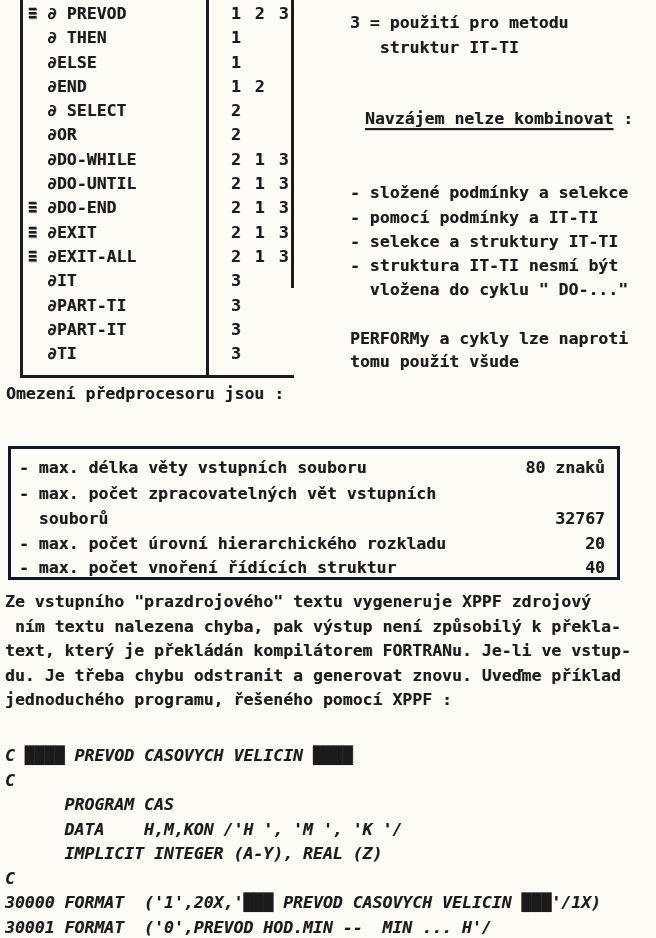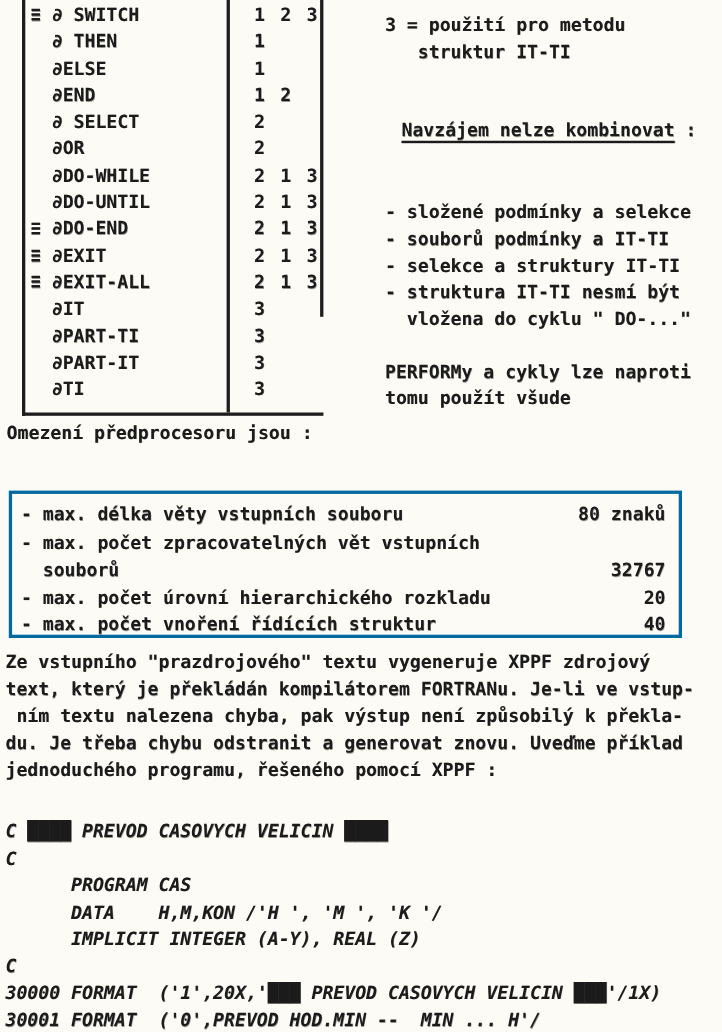--- a/index.html
+++ b/index.html
@@ -30,40 +30,40 @@
   .kkw{position:absolute;left:24px;}
   .kme{position:absolute;left:208px;letter-spacing:2px;}
   
   .notes{position:absolute;left:350px;top:0;width:306px;}
   .nline{position:absolute;left:0;}
   .underl{text-decoration:underline;text-decoration-thickness:2px;text-underline-offset:4px;margin-left:15px;}
   
   .intro{position:absolute;left:6px;top:384px;}
   .limitsbox{
     position:absolute;left:8px;top:446px;width:612px;height:134px;
-    border:3px solid #0369a1;box-sizing:border-box;
+    border:3px solid #0f172a;box-sizing:border-box;
   }
   .lrow{position:absolute;left:8px;right:12px;display:flex;justify-content:space-between;}
   
   .para{position:absolute;left:5px;top:592px;}
   .para .pline{height:24.5px;}
   
   .code{position:absolute;left:5px;top:746px;}
   .code .cline{height:24.5px;font-style:italic;}
 </style>
 </head>
 <body>
 
 <div class="kwtable">
   <div class="kw-divider"></div>
   <div class="kw-rborder"></div>
   <div class="krows">
     <div class="krow">
         <span class="kmark t">≡</span>
-        <span class="kkw t">∂ SWITCH</span>
+        <span class="kkw t">∂ PREVOD</span>
         <span class="kme t">1 2 3</span>
       </div>
     <div class="krow">
         <span class="kmark t"></span>
         <span class="kkw t">∂ THEN</span>
         <span class="kme t">1</span>
       </div>
     <div class="krow">
         <span class="kmark t"></span>
         <span class="kkw t">∂ELSE</span>
@@ -130,21 +130,21 @@
         <span class="kme t">3</span>
       </div>
   </div>
 </div>
 
 <div class="notes">
   <div class="nline t" style="top:13px">3 = použití pro metodu</div>
   <div class="nline t" style="top:38px">   struktur IT-TI</div>
   <div class="nline" style="top:109px"><span class="underl t">Navzájem nelze kombinovat</span><span class="t"> :</span></div>
   <div class="nline t" style="top:183px">- složené podmínky a selekce</div>
-  <div class="nline t" style="top:208px">- souborů podmínky a IT-TI</div>
+  <div class="nline t" style="top:208px">- pomocí podmínky a IT-TI</div>
   <div class="nline t" style="top:232px">- selekce a struktury IT-TI</div>
   <div class="nline t" style="top:256px">- struktura IT-TI nesmí být</div>
   <div class="nline t" style="top:280px">  vložena do cyklu " DO-..."</div>
   <div class="nline t" style="top:329px">PERFORMy a cykly lze naproti</div>
   <div class="nline t" style="top:352px">tomu použít všude</div>
 </div>
 
 <div class="intro t">Omezení předprocesoru jsou :</div>
 
 <div class="limitsbox">
@@ -165,22 +165,22 @@
       <span class="t">20</span>
     </div>
   <div class="lrow" style="top:109px">
       <span class="t">- max. počet vnoření řídících struktur</span>
       <span class="t">40</span>
     </div>
 </div>
 
 <div class="para">
   <div class="pline t">Ze vstupního "prazdrojového" textu vygeneruje XPPF zdrojový</div>
+  <div class="pline t"> ním textu nalezena chyba, pak výstup není způsobilý k překla-</div>
   <div class="pline t">text, který je překládán kompilátorem FORTRANu. Je-li ve vstup-</div>
-  <div class="pline t"> ním textu nalezena chyba, pak výstup není způsobilý k překla-</div>
   <div class="pline t">du. Je třeba chybu odstranit a generovat znovu. Uveďme příklad</div>
   <div class="pline t">jednoduchého programu, řešeného pomocí XPPF :</div>
 </div>
 
 <div class="code">
   <div class="cline t">C ████ PREVOD CASOVYCH VELICIN ████</div>
   <div class="cline t">C</div>
   <div class="cline t">      PROGRAM CAS</div>
   <div class="cline t">      DATA    H,M,KON /'H ', 'M ', 'K '/</div>
   <div class="cline t">      IMPLICIT INTEGER (A-Y), REAL (Z)</div>

